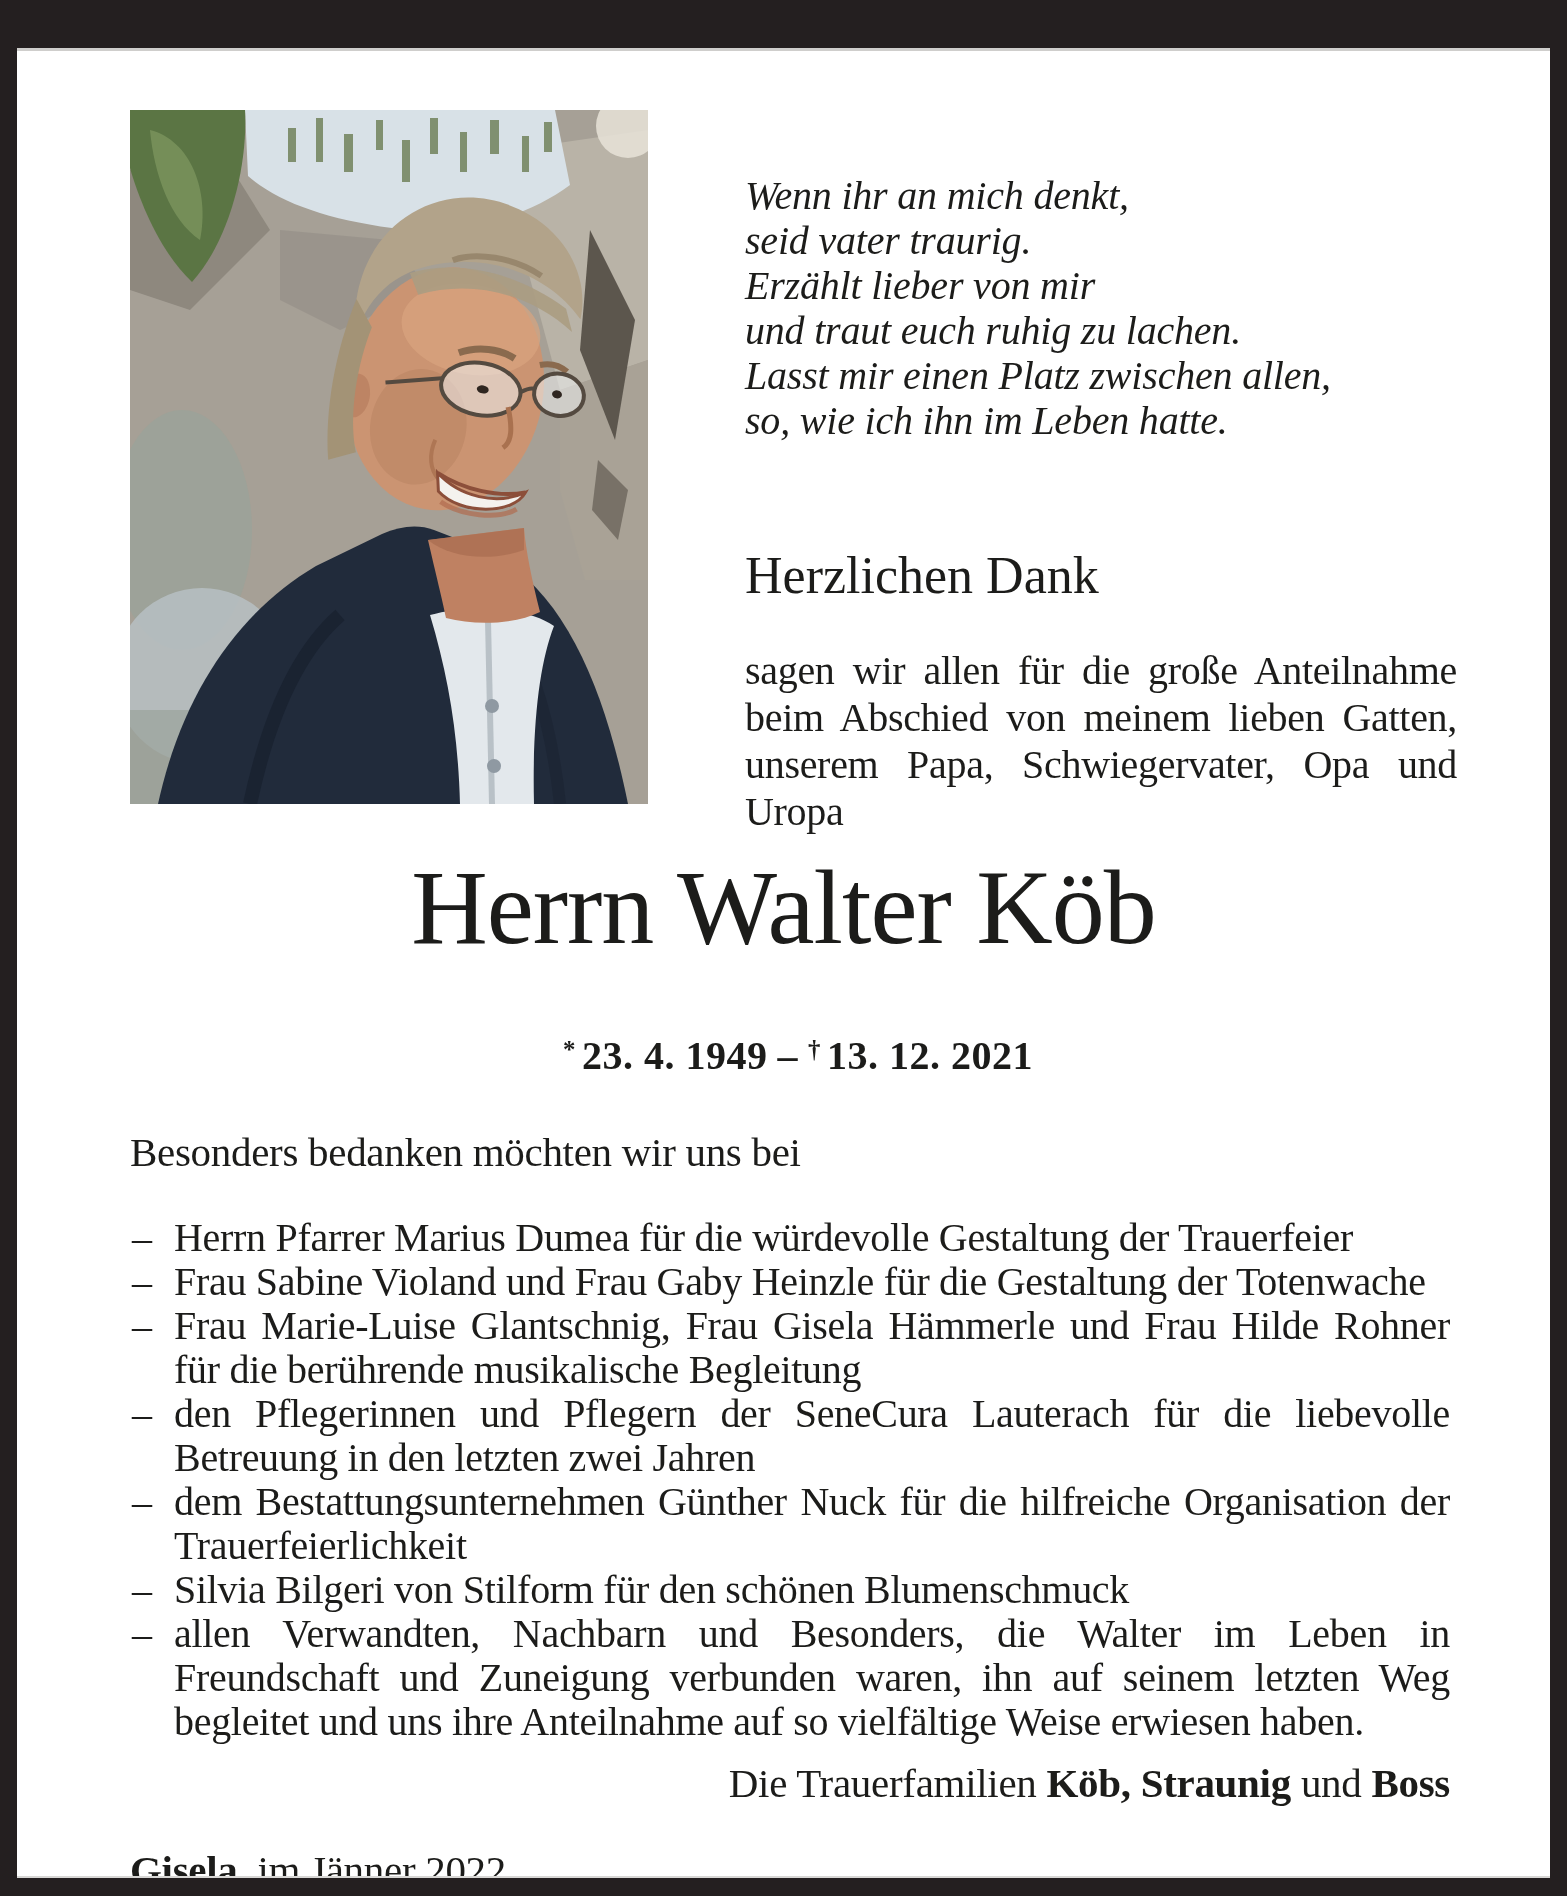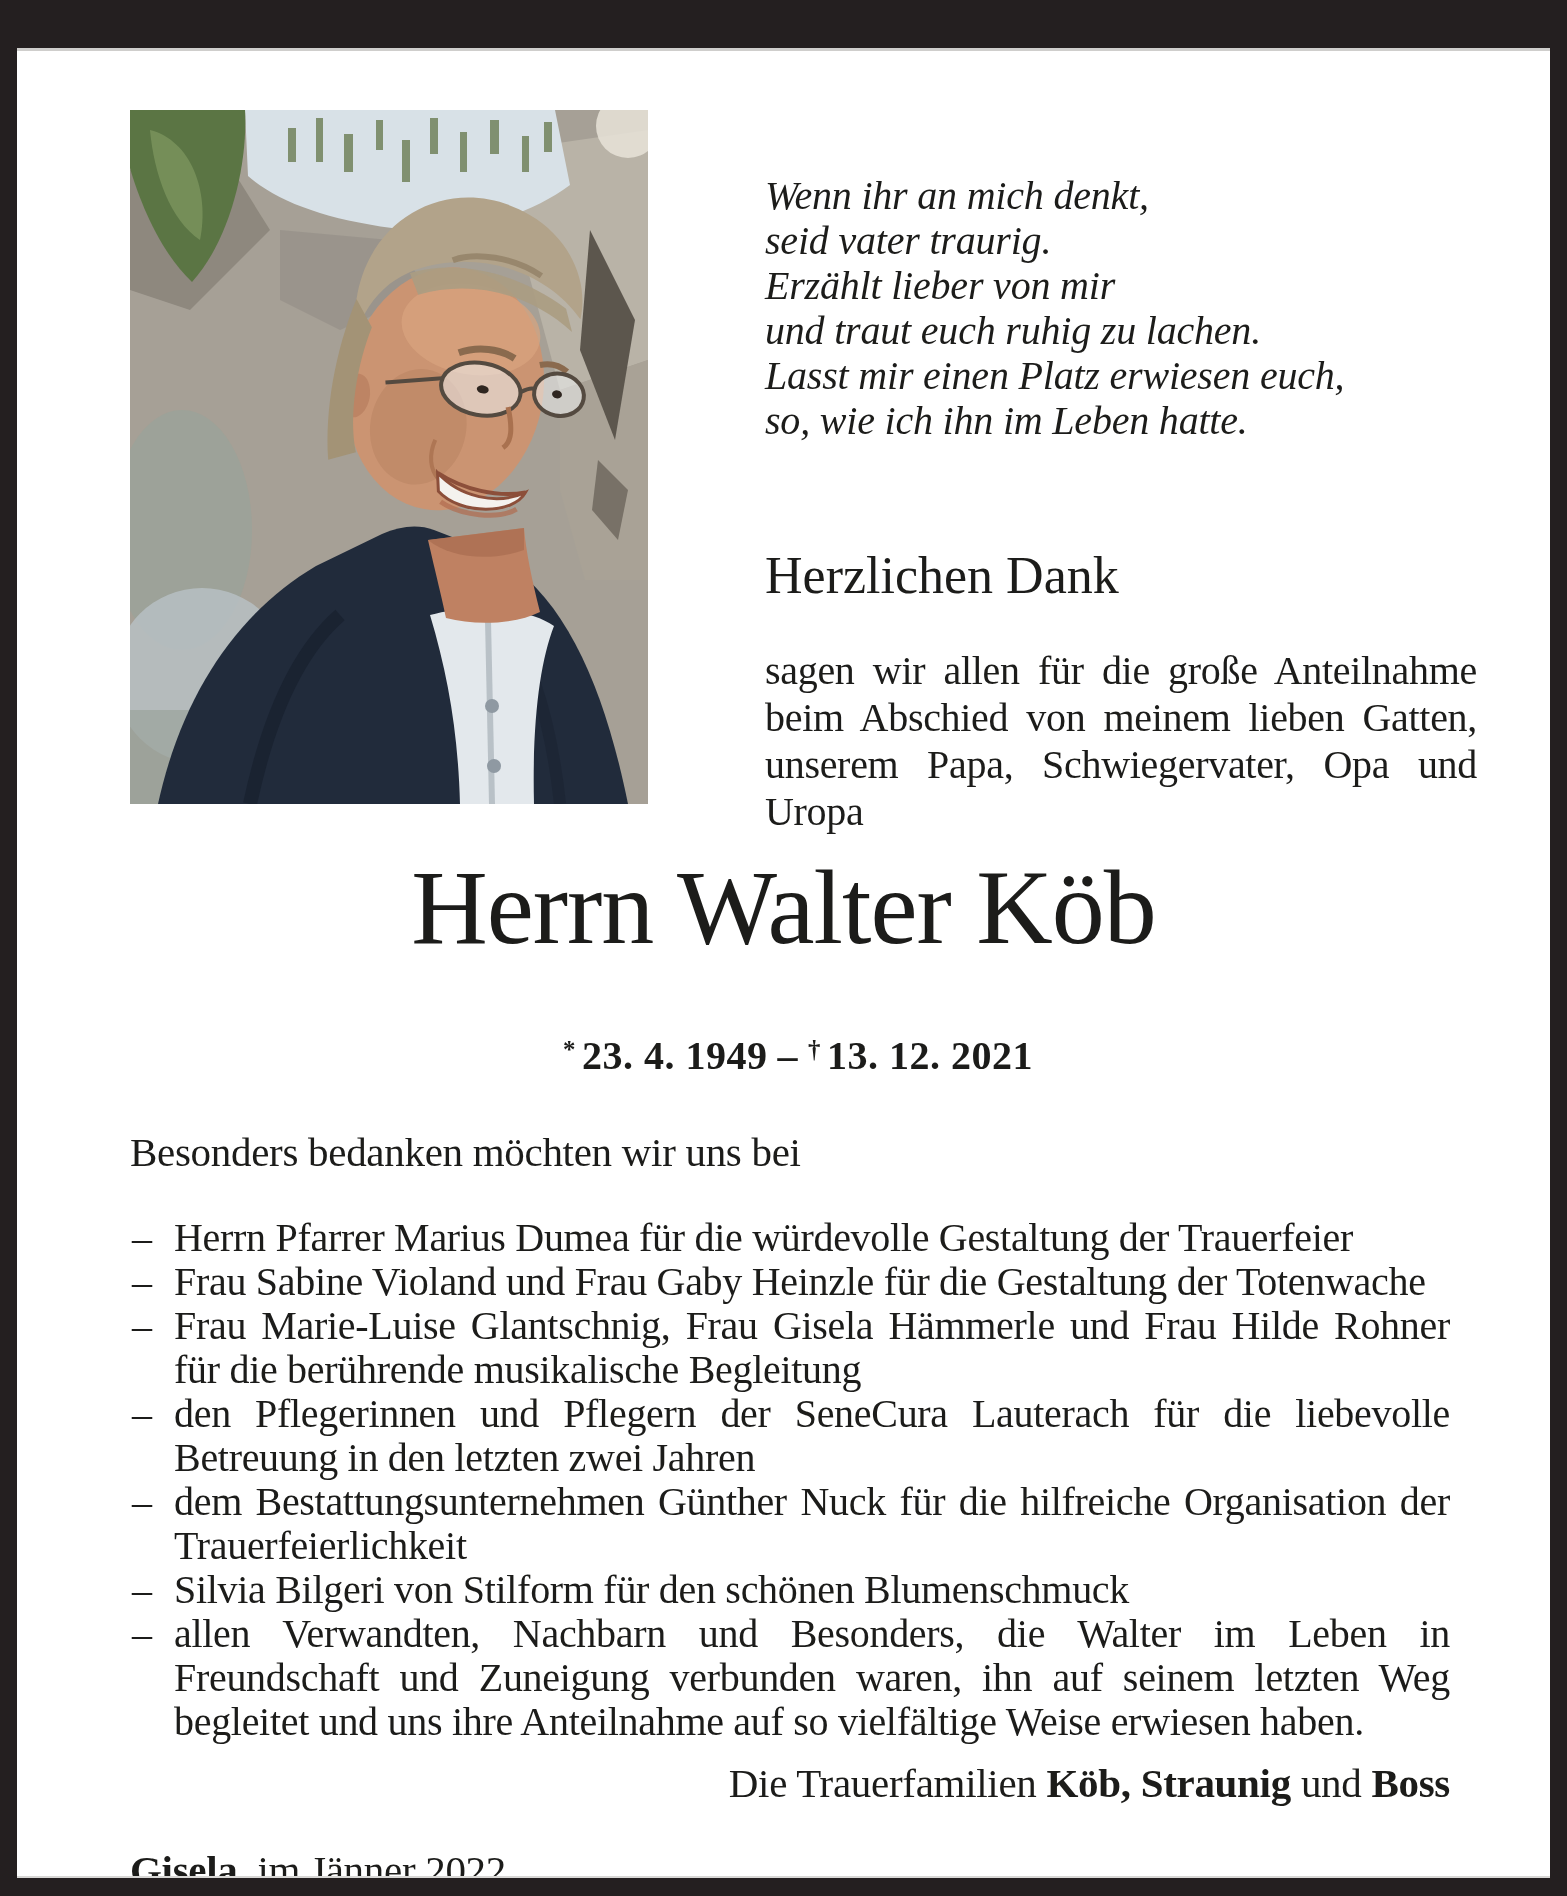--- a/index.html
+++ b/index.html
@@ -10,21 +10,21 @@
     background:#ffffff;
     border-top:3px solid #cfcecc;
     border-bottom:2px solid #d8d7d5;
     box-sizing:border-box;
     overflow:hidden;
   }
   
   .top-area{position:relative;height:812px;}
   .photo{position:absolute;left:113px;top:59px;width:518px;height:694px;overflow:hidden;background:#a6a096;}
   .photo svg{display:block;}
-  .right-col{position:absolute;left:748px;top:0;width:712px;font-family:Liberation Serif, serif;}
+  .right-col{position:absolute;left:728px;top:0;width:712px;font-family:Liberation Serif, serif;}
   .poem{margin-top:122px;font-style:italic;font-size:40px;line-height:45px;letter-spacing:-0.2px;}
   .dank-heading{margin-top:104px;font-size:52px;line-height:1.1;font-weight:normal;}
   .thanks-body{
     margin-top:32px;font-size:40px;line-height:47px;letter-spacing:-0.3px;
     text-align:justify;text-align-last:left;
   }
   
   .name{margin-top:-8px;text-align:center;font-size:106px;line-height:1.0;font-weight:normal;letter-spacing:-1px;}
   .dates{margin-top:16px;text-align:center;font-size:40px;font-weight:bold;letter-spacing:0.5px;padding-left:29px;}
   .dates .sym-birth{font-size:0.62em;vertical-align:0.45em;margin-right:6px;}
@@ -121,21 +121,21 @@
           </g>
         </svg>
       </div>
 
       <div class="right-col">
         <div class="poem">
           <div>Wenn ihr an mich denkt,</div>
           <div>seid vater traurig.</div>
           <div>Erzählt lieber von mir</div>
           <div>und traut euch ruhig zu lachen.</div>
-          <div>Lasst mir einen Platz erwiesen euch,</div>
+          <div>Lasst mir einen Platz zwischen allen,</div>
           <div>so, wie ich ihn im Leben hatte.</div>
         </div>
         <h2 class="dank-heading">Herzlichen Dank</h2>
         <p class="thanks-body">sagen wir allen für die große Anteil­nahme beim Abschied von meinem lie­ben Gatten, unserem Papa, Schwieger­vater, Opa und Uropa</p>
       </div>
     </div>
 
     <h1 class="name">Herrn Walter Köb</h1>
 
     <div class="dates">

